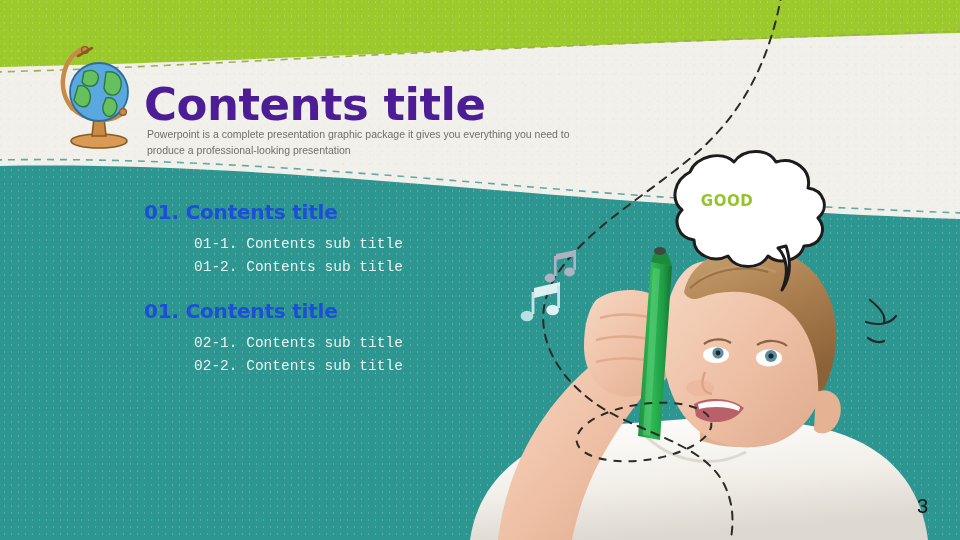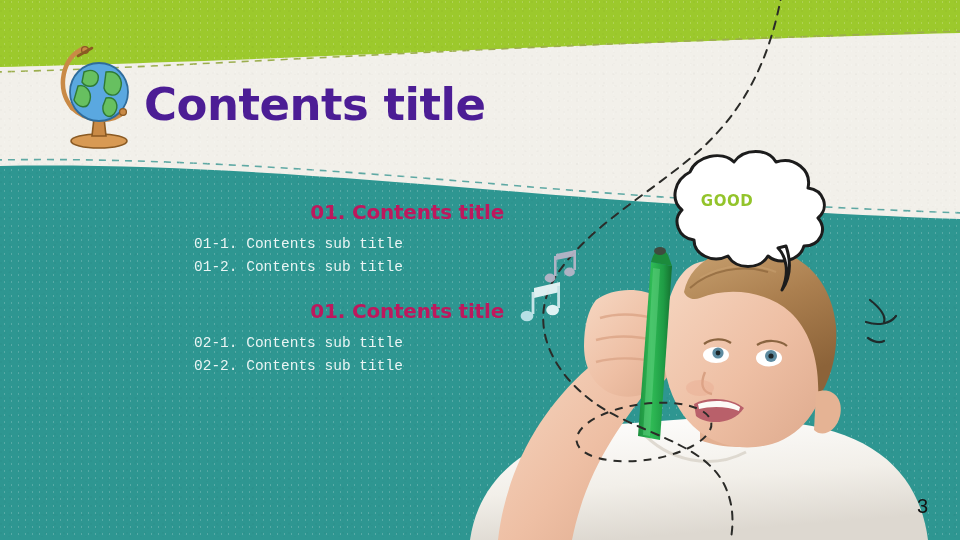--- a/index.html
+++ b/index.html
@@ -44,24 +44,23 @@
     position: absolute; left: 147px; top: 126px;
     width: 430px;
     font-size: 10.5px; line-height: 16px;
     color: #6f6e69;
     font-family: "Liberation Sans", sans-serif;
   }
 
   .contents { position: absolute; left: 144px; top: 200px; width: 360px; }
   .c-group { margin-bottom: 20px; }
   .c-head {
-    font-size: 20px; font-weight: bold; color: #be185d;
+    font-size: 20px; font-weight: bold; color: #1d4ed8;
     letter-spacing: -0.2px; margin-bottom: 9px;
     font-family: "DejaVu Sans", sans-serif;
-    text-align: right;
   }
   .c-sub {
     font-size: 14.5px; color: #eaf5f4;
     margin-left: 50px; line-height: 23px;
     font-family: Liberation Mono, monospace;
   }
 
   .page-num {
     position: absolute; right: 32px; bottom: 22px;
     font-size: 20px; color: #141414;
@@ -237,20 +236,21 @@
       <path d="M106,72 C118,70 124,80 120,90 C116,98 106,96 104,88 Z" fill="#67c060" stroke="#2f7a35" stroke-width="1.4"></path>
       <path d="M106,98 C116,96 120,106 114,114 C108,120 102,114 103,106 Z" fill="#67c060" stroke="#2f7a35" stroke-width="1.4"></path>
 
       <circle cx="85" cy="50" r="3.4" fill="#c98a46" stroke="#8a5a23" stroke-width="1.3"></circle>
       <circle cx="123" cy="112" r="3.4" fill="#c98a46" stroke="#8a5a23" stroke-width="1.3"></circle>
       <path d="M78,56 L92,48" stroke="#8a5a23" stroke-width="2.6" stroke-linecap="round"></path>
     </g>
   </svg>
 
   <div class="title">Contents title</div>
+  <div class="subtitle">Powerpoint is a complete presentation graphic package it gives you everything you need to produce a professional-looking presentation</div>
 
   <div class="contents">
     <div class="c-group">
       <div class="c-head">01. Contents title</div>
       <div class="c-sub">01-1. Contents sub title</div>
       <div class="c-sub">01-2. Contents sub title</div>
     </div>
     <div class="c-group">
       <div class="c-head">01. Contents title</div>
       <div class="c-sub">02-1. Contents sub title</div>

